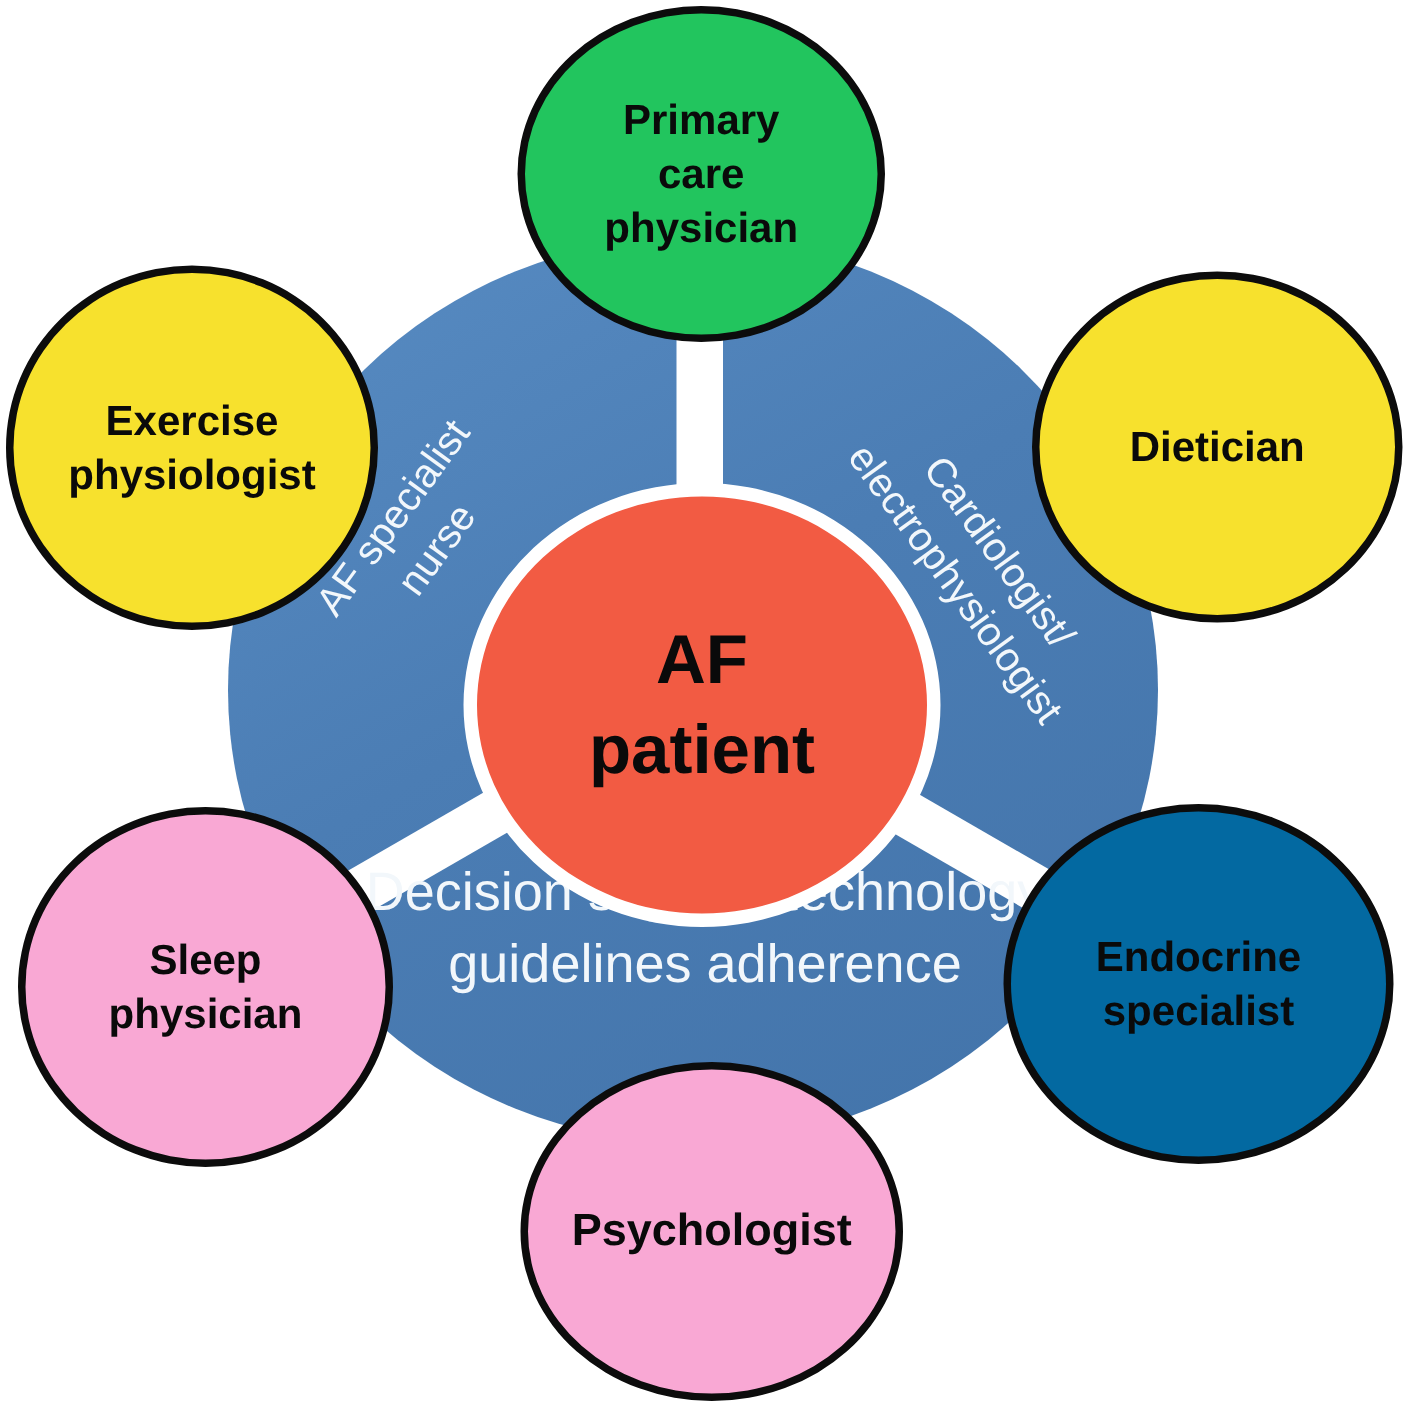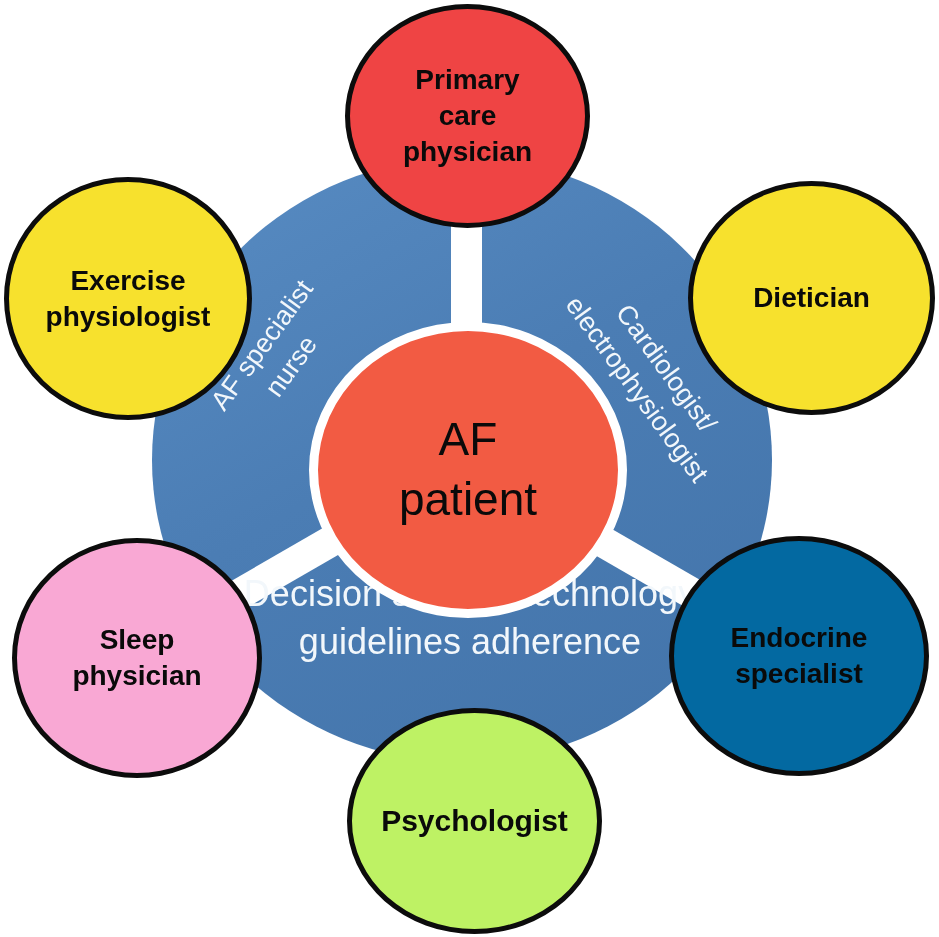--- a/index.html
+++ b/index.html
@@ -72,21 +72,21 @@
     width: 300px;
     height: 278px;
     border: 9px solid #ffffff;
     border-radius: 50%;
     display: flex;
     align-items: center;
     justify-content: center;
   }
   .center-label {
     font-size: 46px;
-    font-weight: 400;
+    font-weight: 700;
     color: #0a0a0a;
     text-align: center;
     white-space: pre-line;
     line-height: 1.3;
   }
   
   .sat {
     position: absolute;
     box-sizing: border-box;
     border: 5px solid #0c0c0c;
@@ -129,21 +129,21 @@
 electrophysiologist</div>
 
   <div class="ring-label decision">Decision support technology
 guidelines adherence</div>
 
   <div class="center-circle" style="background-color: rgb(242, 91, 67);">
     <div class="center-label">AF
 patient</div>
   </div>
 
-  <div class="sat primary" style="background-color: #ef4444;">
+  <div class="sat primary" style="background-color: #22c55e;">
     <div class="sat-label">Primary
 care
 physician</div>
   </div>
 
   <div class="sat exercise" style="background-color: rgb(247, 225, 45);">
     <div class="sat-label">Exercise
 physiologist</div>
   </div>
 
@@ -154,17 +154,17 @@
   <div class="sat sleep" style="background-color: #f9a8d4;">
     <div class="sat-label">Sleep
 physician</div>
   </div>
 
   <div class="sat endocrine" style="background-color: #0369a1;">
     <div class="sat-label">Endocrine
 specialist</div>
   </div>
 
-  <div class="sat psychologist" style="background-color: #bef264;">
+  <div class="sat psychologist" style="background-color: #f9a8d4;">
     <div class="sat-label">Psychologist</div>
   </div>
 
 </div>
 
 </body></html>

